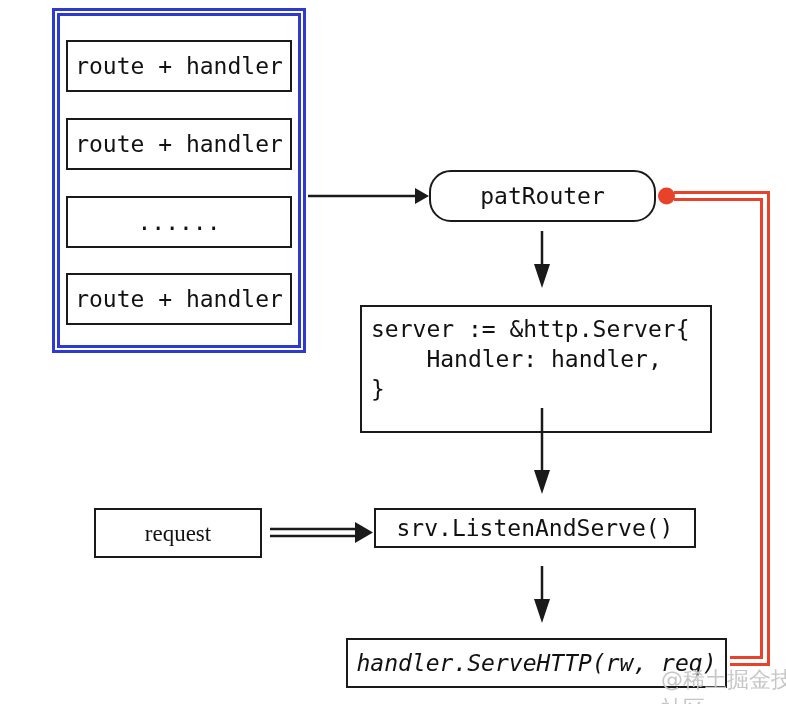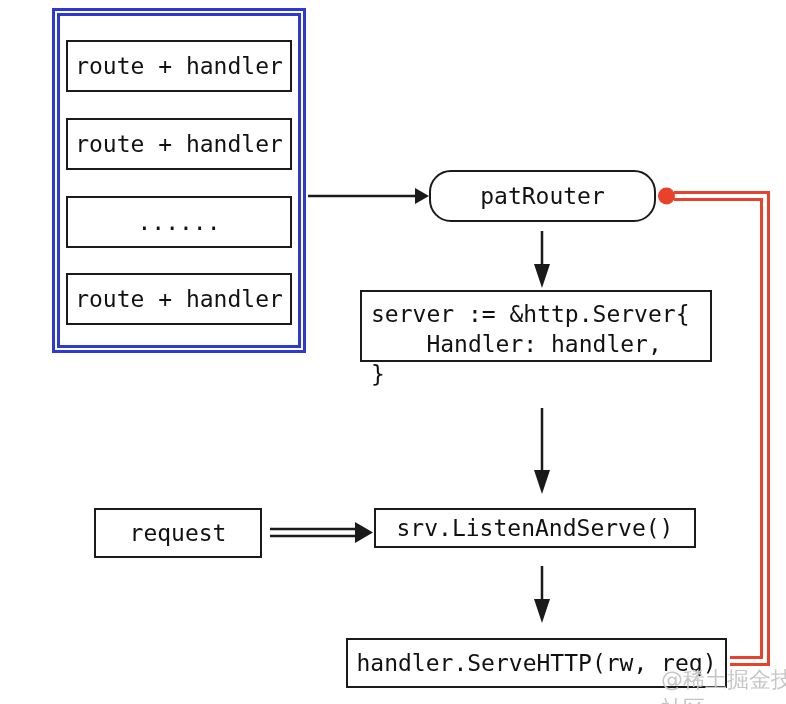--- a/index.html
+++ b/index.html
@@ -76,24 +76,24 @@
     line-height: 1.3;
     z-index: 7;
     font-family: "DejaVu Sans", "Liberation Sans", sans-serif;
   }
   
   .n-route1   { left: 22px;  top: 40px;  width: 226px; height: 52px; }
   .n-route2   { left: 22px;  top: 118px; width: 226px; height: 52px; }
   .n-route3   { left: 22px;  top: 196px; width: 226px; height: 52px; }
   .n-route4   { left: 22px;  top: 273px; width: 226px; height: 52px; }
   .n-patrouter{ left: 385px; top: 170px; width: 227px; height: 52px; border-radius: 22px; }
-  .n-server   { left: 316px; top: 290px; width: 352px; height: 72px; }
-  .n-request  { left: 50px;  top: 508px; width: 168px; height: 50px; }
+  .n-server   { left: 316px; top: 305px; width: 352px; height: 128px; }
+  .n-request  { left: 50px;  top: 508px; width: 168px; height: 50px; font-family: Liberation Serif, serif; }
   .n-listen   { left: 330px; top: 508px; width: 322px; height: 40px; }
-  .n-serve    { left: 302px; top: 638px; width: 381px; height: 50px; }
+  .n-serve    { left: 302px; top: 638px; width: 381px; height: 50px; font-style: italic; }
 
   .black-line { stroke: var(--ink); stroke-width: 2.5; fill: none; }
   .black-head { fill: var(--ink); stroke: none; }
   .red-outer  { stroke: var(--red); stroke-width: 10; fill: none; }
   .red-core   { stroke: #ffffff;  stroke-width: 4;  fill: none; }
   .red-dot    { fill: var(--red); stroke: none; }
 </style>
 </head>
 <body>
 

